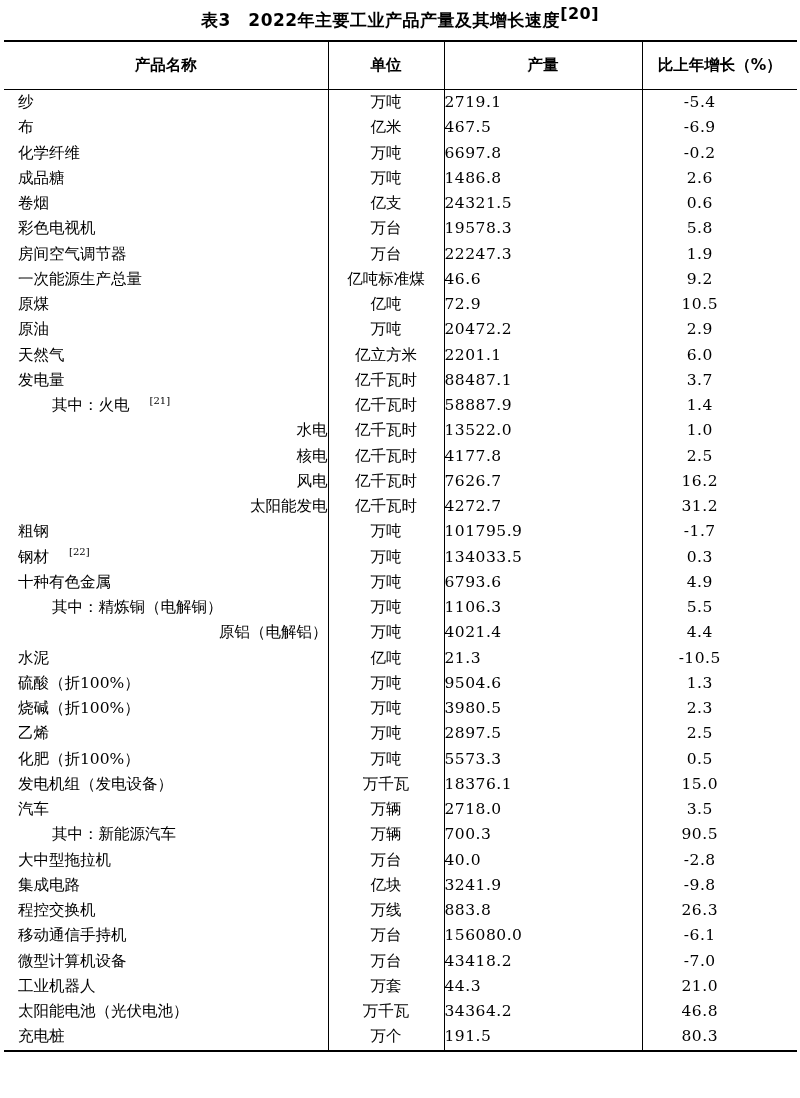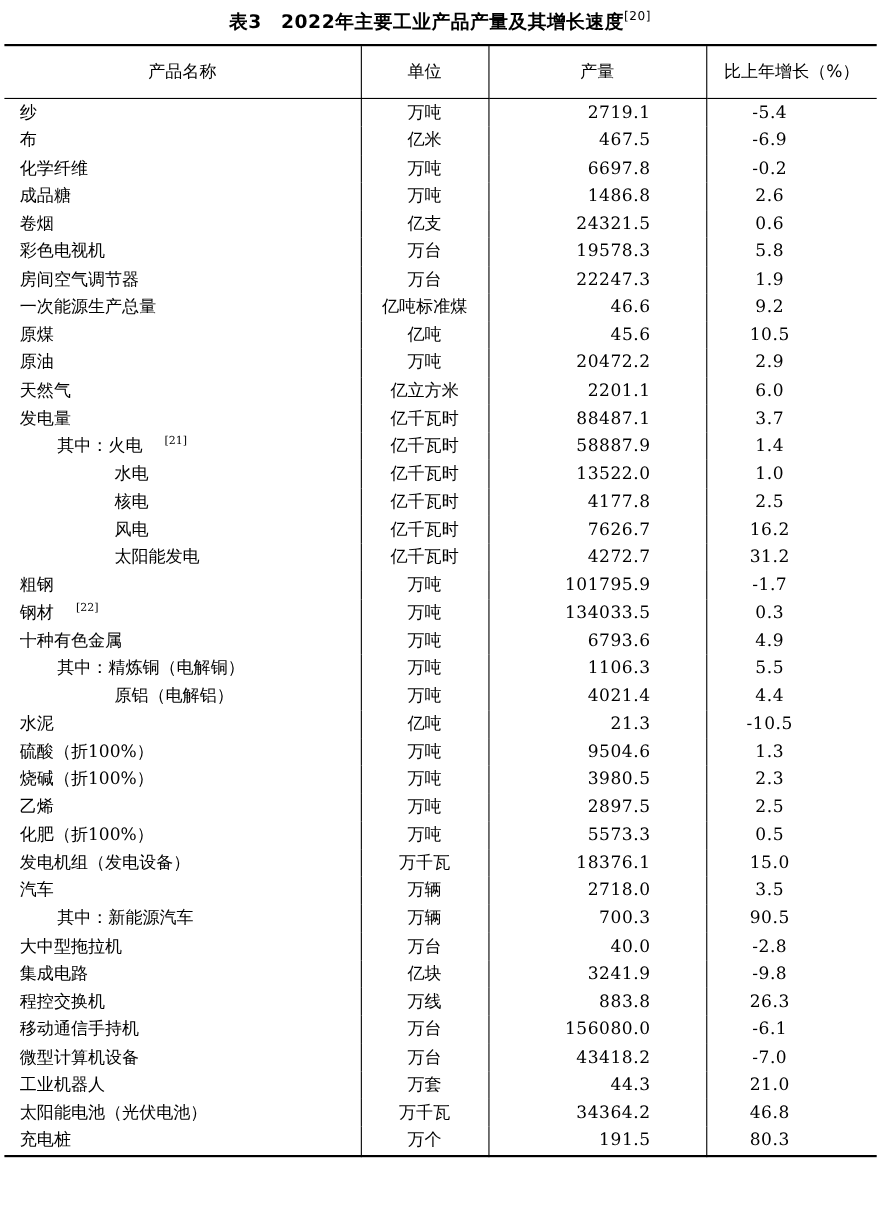--- a/index.html
+++ b/index.html
@@ -13,63 +13,63 @@
   .title {
     text-align: center;
     font-family: "DejaVu Sans", "Liberation Sans", sans-serif;
     font-weight: bold;
     font-size: 17px;
     line-height: 26px;
     padding-top: 7px;
     letter-spacing: 0.5px;
   }
   .title sup {
-    font-size: 11px;
-    font-weight: normal;
+    font-size: 16px;
+    font-weight: bold;
     vertical-align: super;
     line-height: 0;
   }
   table.stat {
     margin-left: 4px;
     margin-top: 7px;
     width: 793px;
     border-collapse: collapse;
     table-layout: fixed;
     border-top: 2.5px solid #000;
     border-bottom: 2.5px solid #000;
   }
   col.c1 { width: 324px; }
   col.c2 { width: 116px; }
   col.c3 { width: 198px; }
   col.c4 { width: 155px; }
   thead th {
     font-family: "DejaVu Sans", "Liberation Sans", sans-serif;
-    font-weight: normal;
+    font-weight: bold;
     font-size: 15.5px;
     text-align: center;
     height: 47px;
     border-bottom: 1.5px solid #000;
     padding: 0;
   }
   th:not(:last-child), td:not(:last-child) {
     border-right: 1px solid #000;
   }
   tbody tr { height: 25.25px; }
   tbody td {
     padding: 0;
     font-size: 15.5px;
     line-height: 25.25px;
     white-space: nowrap;
     overflow: hidden;
   }
   td.c-name { text-align: left; padding-left: 14px; }
   td.c-name.indent1 { padding-left: 48px; }
-  td.c-name.indent2 { padding-left: 100px; }
+  td.c-name.indent2 { padding-left: 100px; text-align: right; }
   td.c-unit { text-align: center; }
-  td.c-output { text-align: right; padding-right: 50px; letter-spacing: 0.5px; }
+  td.c-output { padding-right: 50px; letter-spacing: 0.5px; }
   td.c-growth { text-align: center; padding-right: 40px; letter-spacing: 0.5px; }
   td.c-name sup {
     font-size: 10px;
     vertical-align: super;
     line-height: 0;
     margin-left: 20px;
   }
 </style>
 </head>
 <body>
@@ -139,21 +139,21 @@
         </tr>
         <tr>
           <td class="c-name">一次能源生产总量</td>
           <td class="c-unit">亿吨标准煤</td>
           <td class="c-output">46.6</td>
           <td class="c-growth">9.2</td>
         </tr>
         <tr>
           <td class="c-name">原煤</td>
           <td class="c-unit">亿吨</td>
-          <td class="c-output">45.6</td>
+          <td class="c-output">72.9</td>
           <td class="c-growth">10.5</td>
         </tr>
         <tr>
           <td class="c-name">原油</td>
           <td class="c-unit">万吨</td>
           <td class="c-output">20472.2</td>
           <td class="c-growth">2.9</td>
         </tr>
         <tr>
           <td class="c-name">天然气</td>

